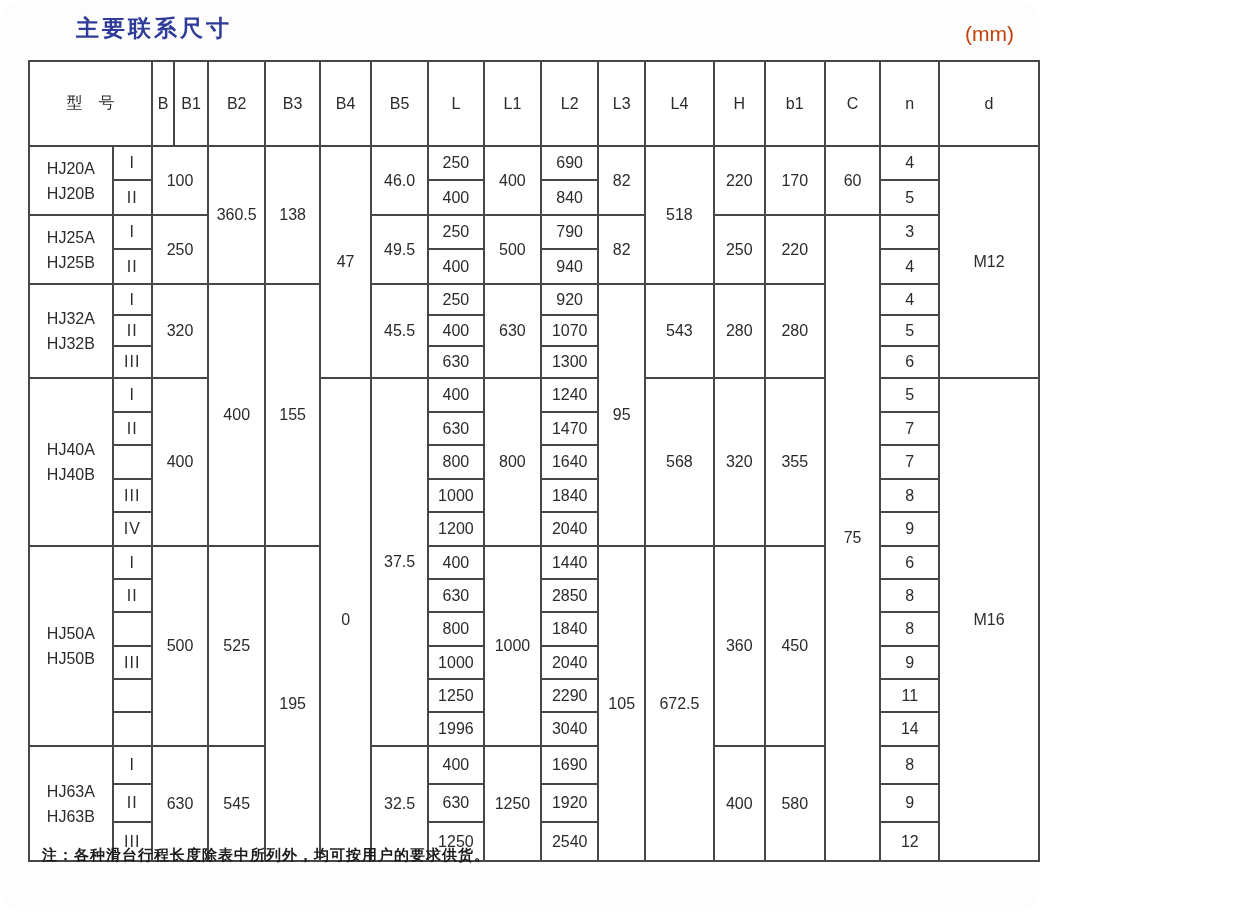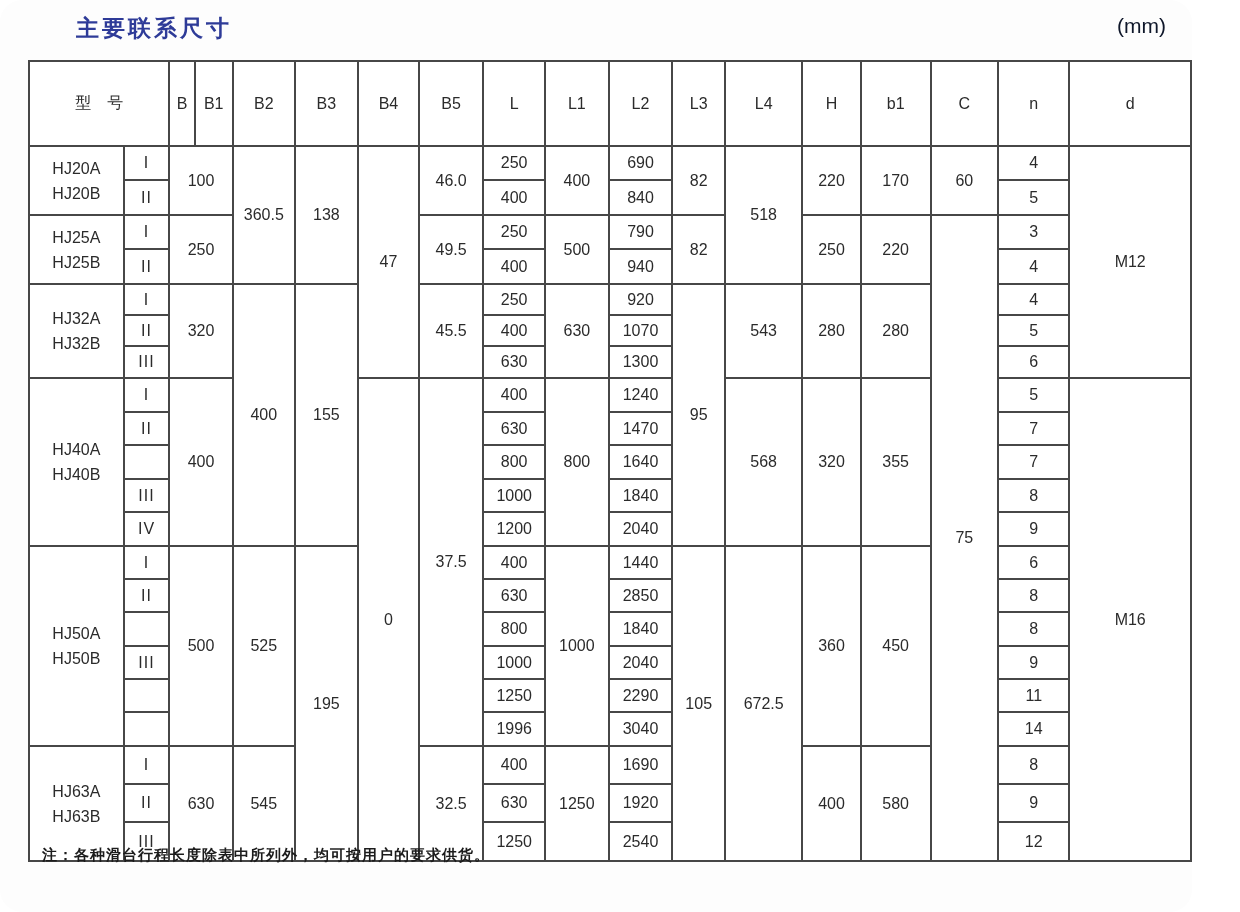--- a/index.html
+++ b/index.html
@@ -1,26 +1,26 @@
 <!DOCTYPE html>
 <html><head>
 <meta charset="utf-8">
 <style>
   html,body { margin:0; padding:0; background:#ffffff; }
   .page {
-    position:relative; width:1192px; height:912px; background:#fdfdfd; overflow:hidden;
+    position:relative; width:1040px; height:912px; background:#fdfdfd; overflow:hidden;
     font-family:"Liberation Sans","DejaVu Sans",sans-serif;
     border-radius:22px;
   }
   .title {
     position:absolute; left:76px; top:13px; font-size:23px; font-weight:bold;
     color:#2e3b98; letter-spacing:3px;
   }
   .unit {
-    position:absolute; right:26px; top:14px; font-size:21px; color:#0f172a; font-weight:500;
+    position:absolute; right:26px; top:22px; font-size:21px; color:#c2410c; font-weight:500;
   }
   table.dims {
     position:absolute; left:28px; top:60px; border-collapse:collapse; table-layout:fixed;
   }
   table.dims th, table.dims td {
     border:2px solid #474747; text-align:center; vertical-align:middle;
     font-size:16px; color:#2b2b2b; font-weight:normal; padding:0; overflow:hidden;
     background:#ffffff;
   }
   table.dims th { font-size:16px; }

